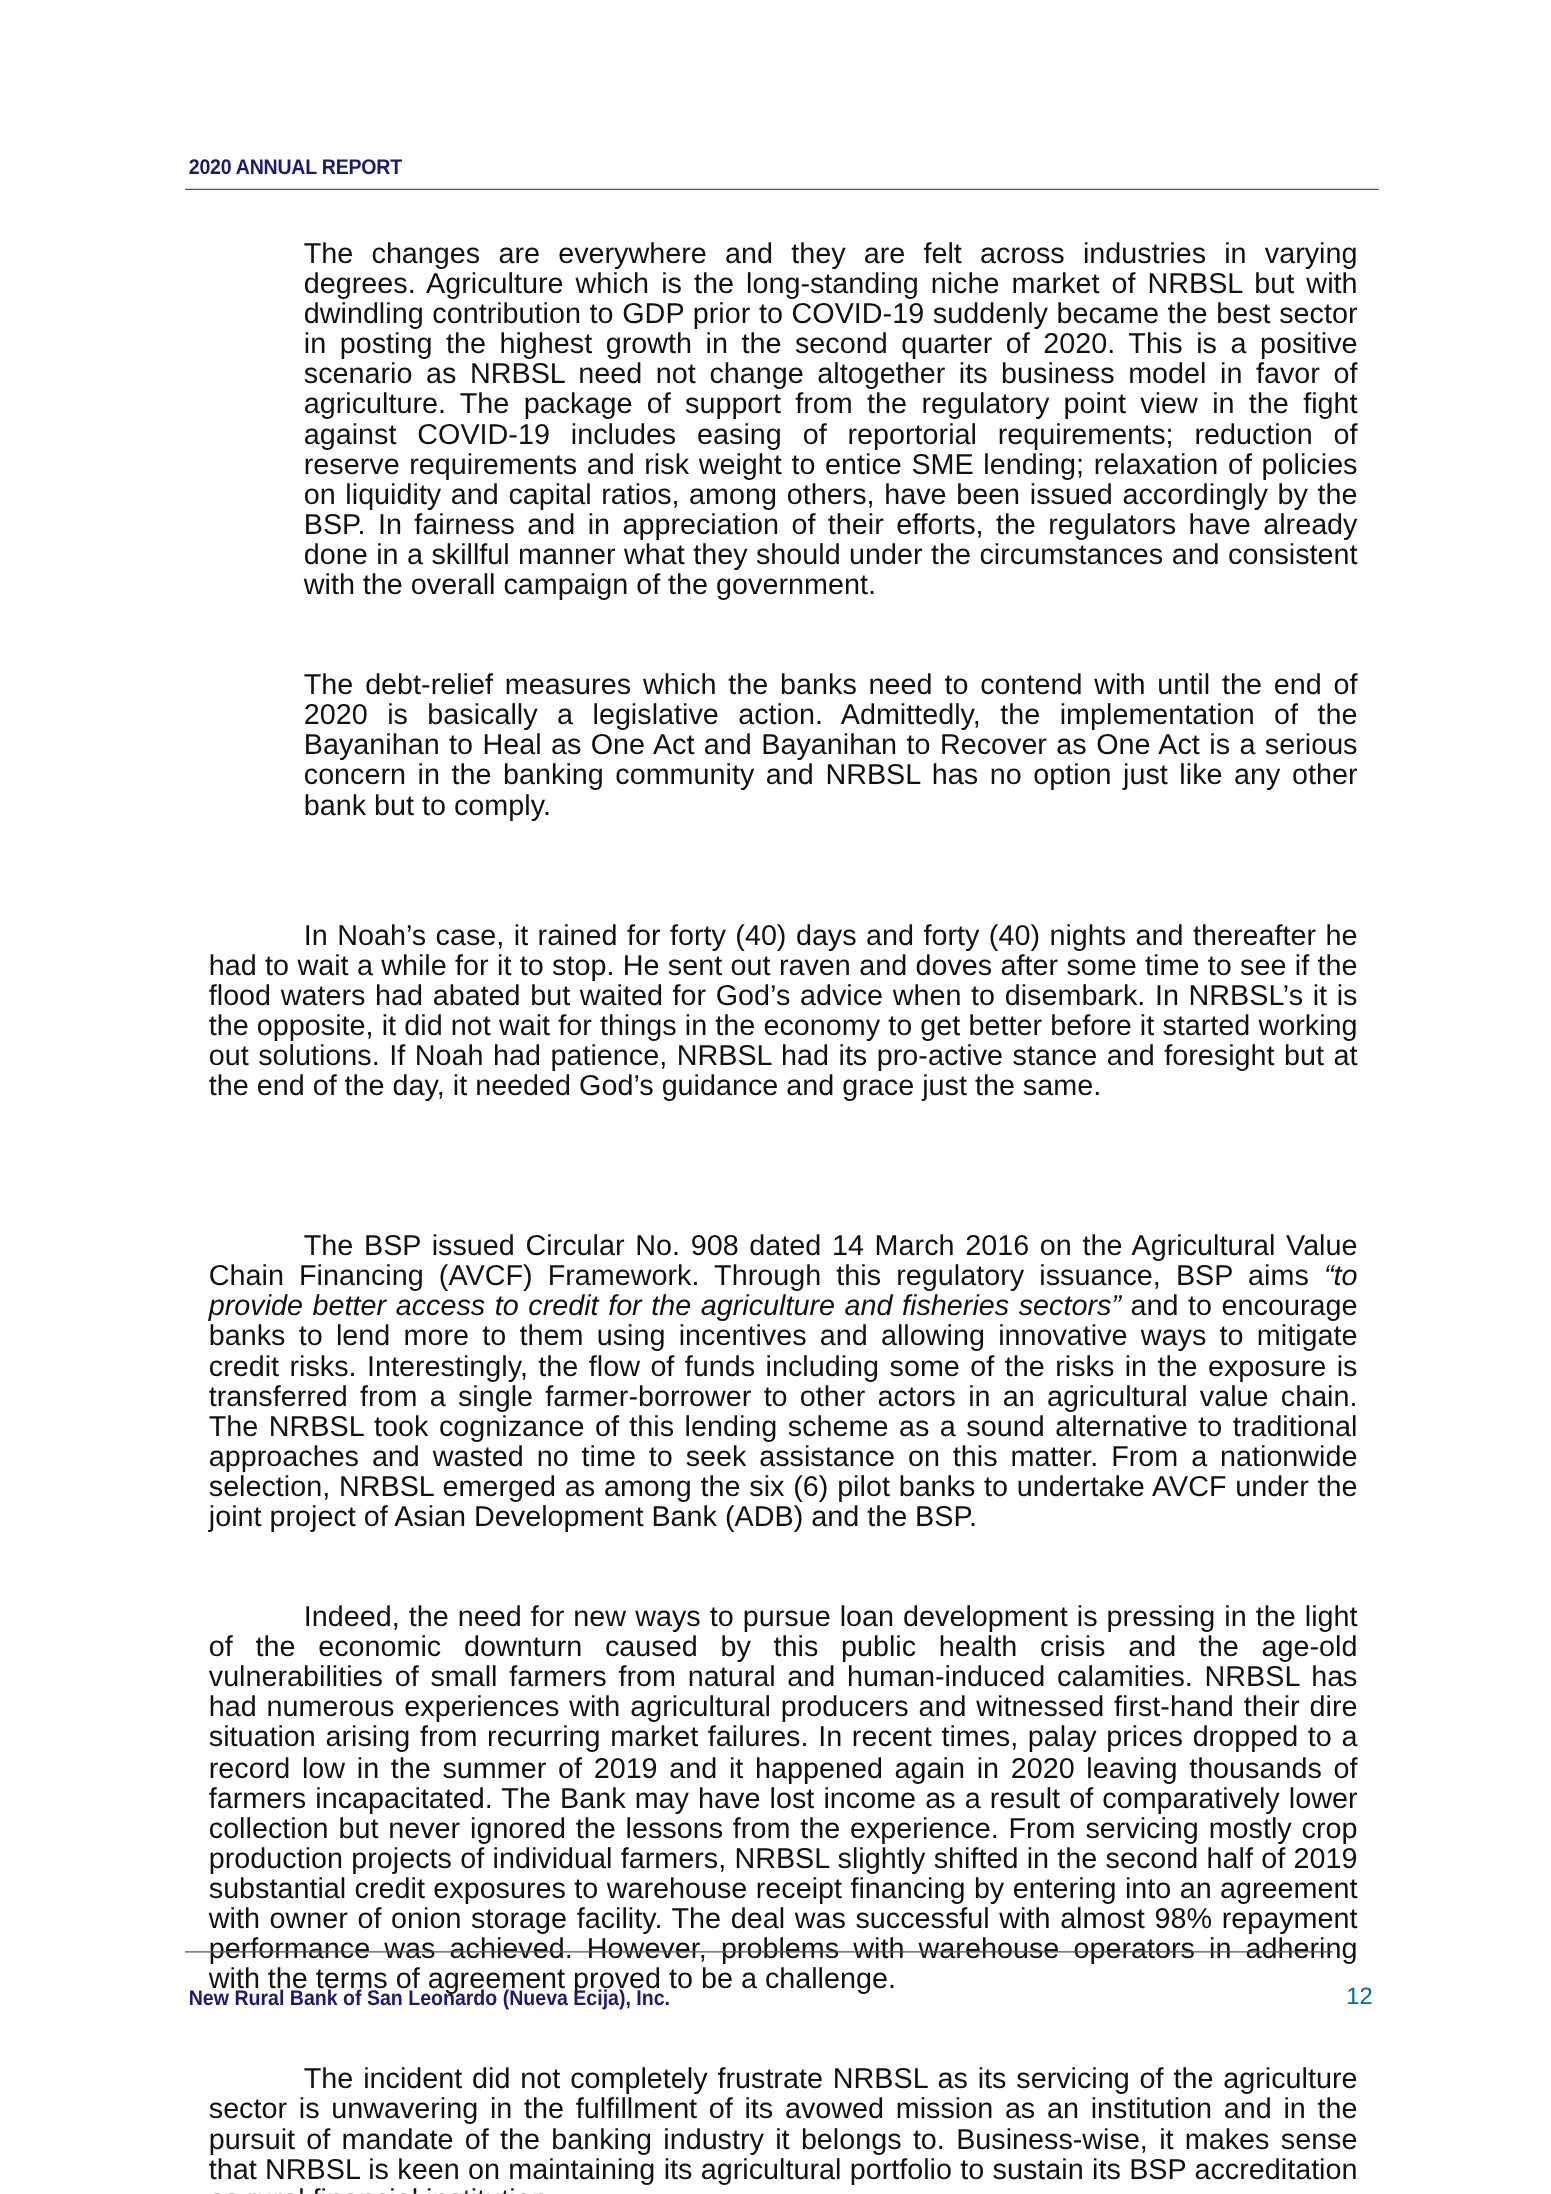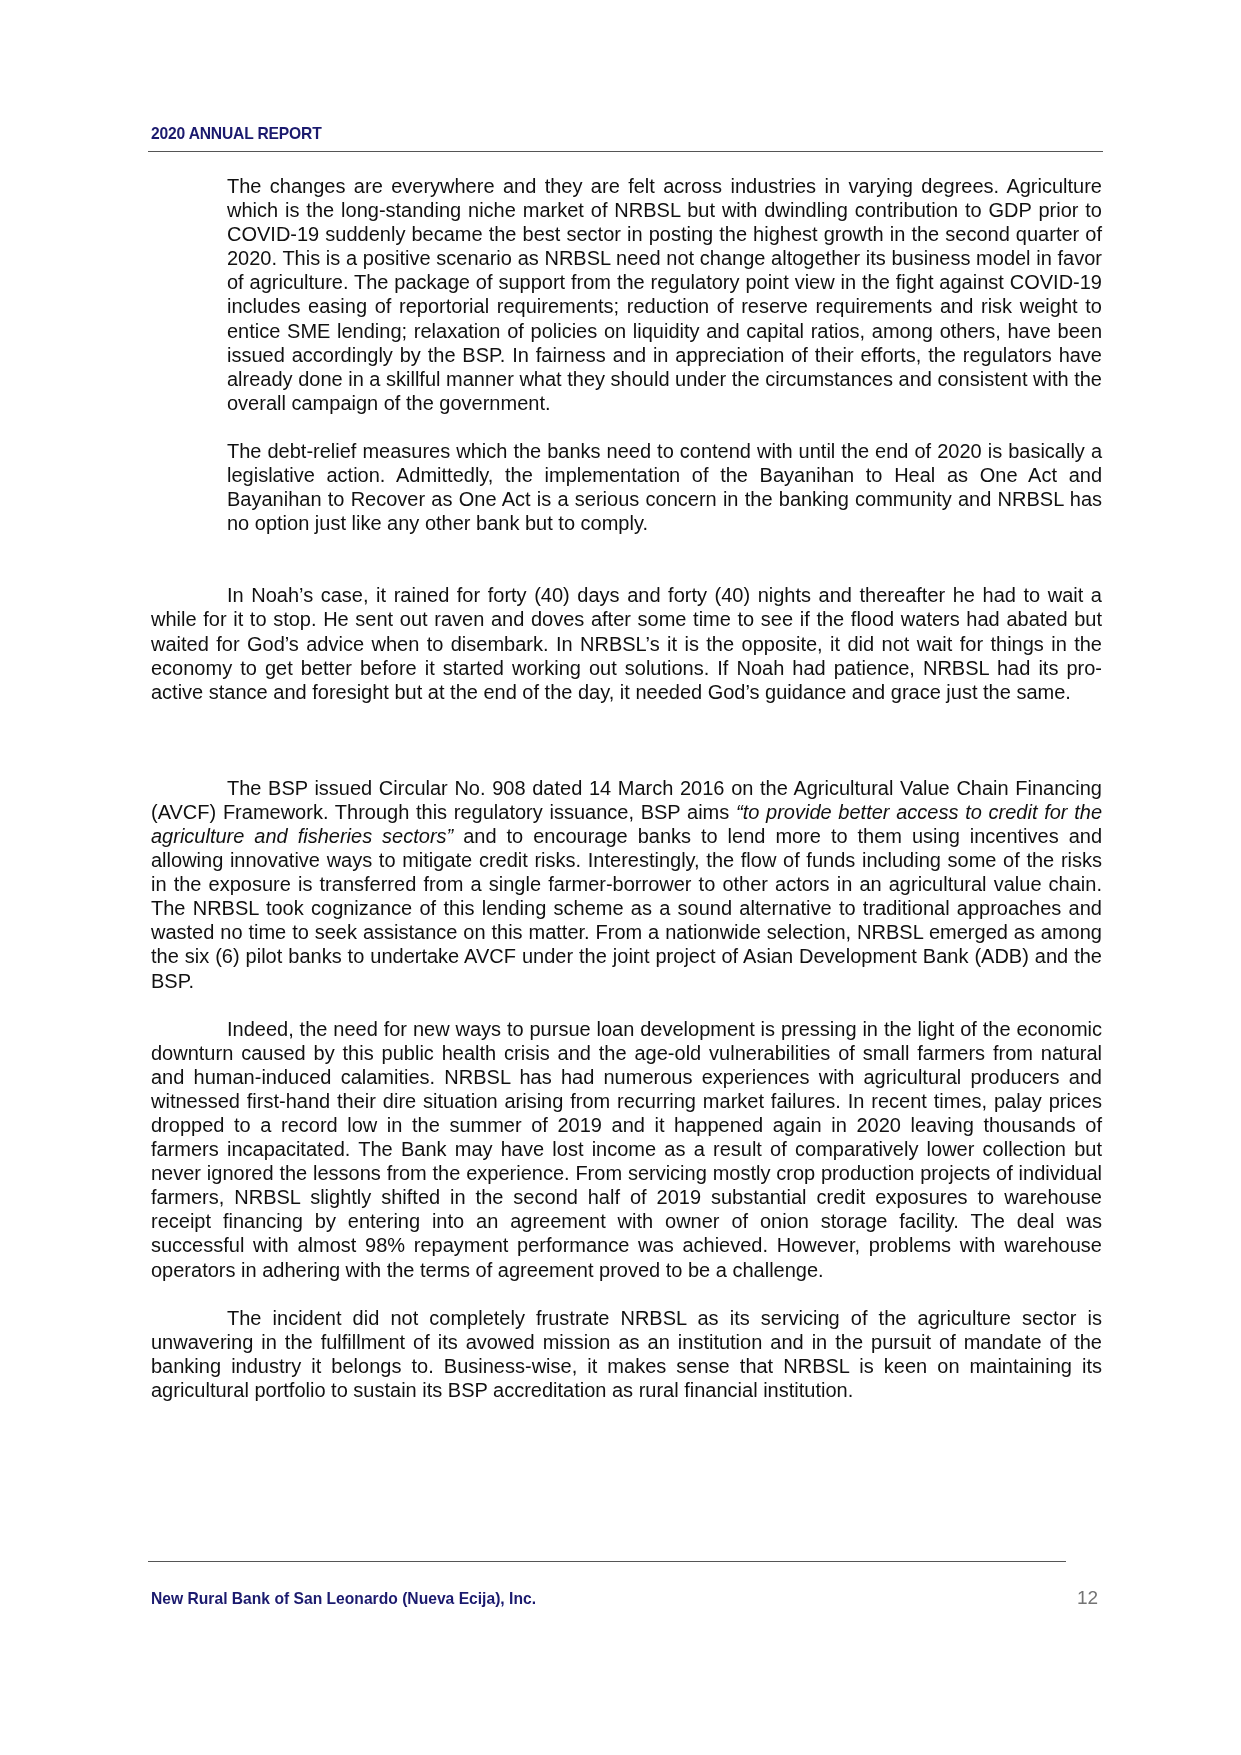--- a/index.html
+++ b/index.html
@@ -1,23 +1,23 @@
 <!DOCTYPE html>
 <html><head>
 <meta charset="utf-8">
 <style>
   html, body { margin: 0; padding: 0; background: #ffffff; }
   body { width: 1241px; height: 1755px; position: relative; overflow: hidden; font-family: "Liberation Sans", sans-serif; color: #111; }
   .header-title { position: absolute; left: 151px; top: 124px; font-family: "Liberation Sans", sans-serif; font-weight: bold; font-size: 17px; color: #1b1a6e; letter-spacing: -0.2px; transform: scaleX(0.92); transform-origin: left; }
   .rule-top { position: absolute; left: 148px; top: 151px; width: 955px; height: 0; border-top: 1.5px solid #555; }
   .rule-bottom { position: absolute; left: 148px; top: 1561px; width: 918px; height: 0; border-top: 1.5px solid #555; }
   .footer-left { position: absolute; left: 151px; top: 1589px; font-weight: bold; font-size: 17px; color: #1b1a6e; transform: scaleX(0.92); transform-origin: left; }
-  .footer-page { position: absolute; left: 1077px; top: 1587px; font-size: 19px; color: #737373; }
+  .footer-page { position: absolute; left: 1077px; top: 1587px; font-size: 19px; color: #0369a1; }
   .content { position: absolute; left: 151px; top: 174px; width: 951px; }
-  p { margin: 0; font-size: 20px; line-height: 24.1px; text-align: justify; }
+  p { margin: 16px; font-size: 23px; line-height: 24.1px; text-align: justify; }
   .indented-block { padding-left: 76px; }
   .first-indent { text-indent: 76px; }
   .gap1 { height: 24px; }
   .gap2 { height: 48px; }
   .heading { font-size: 17.4px; line-height: 24px; text-decoration: underline; }
   em { font-style: italic; }
 </style>
 </head>
 <body>
 

